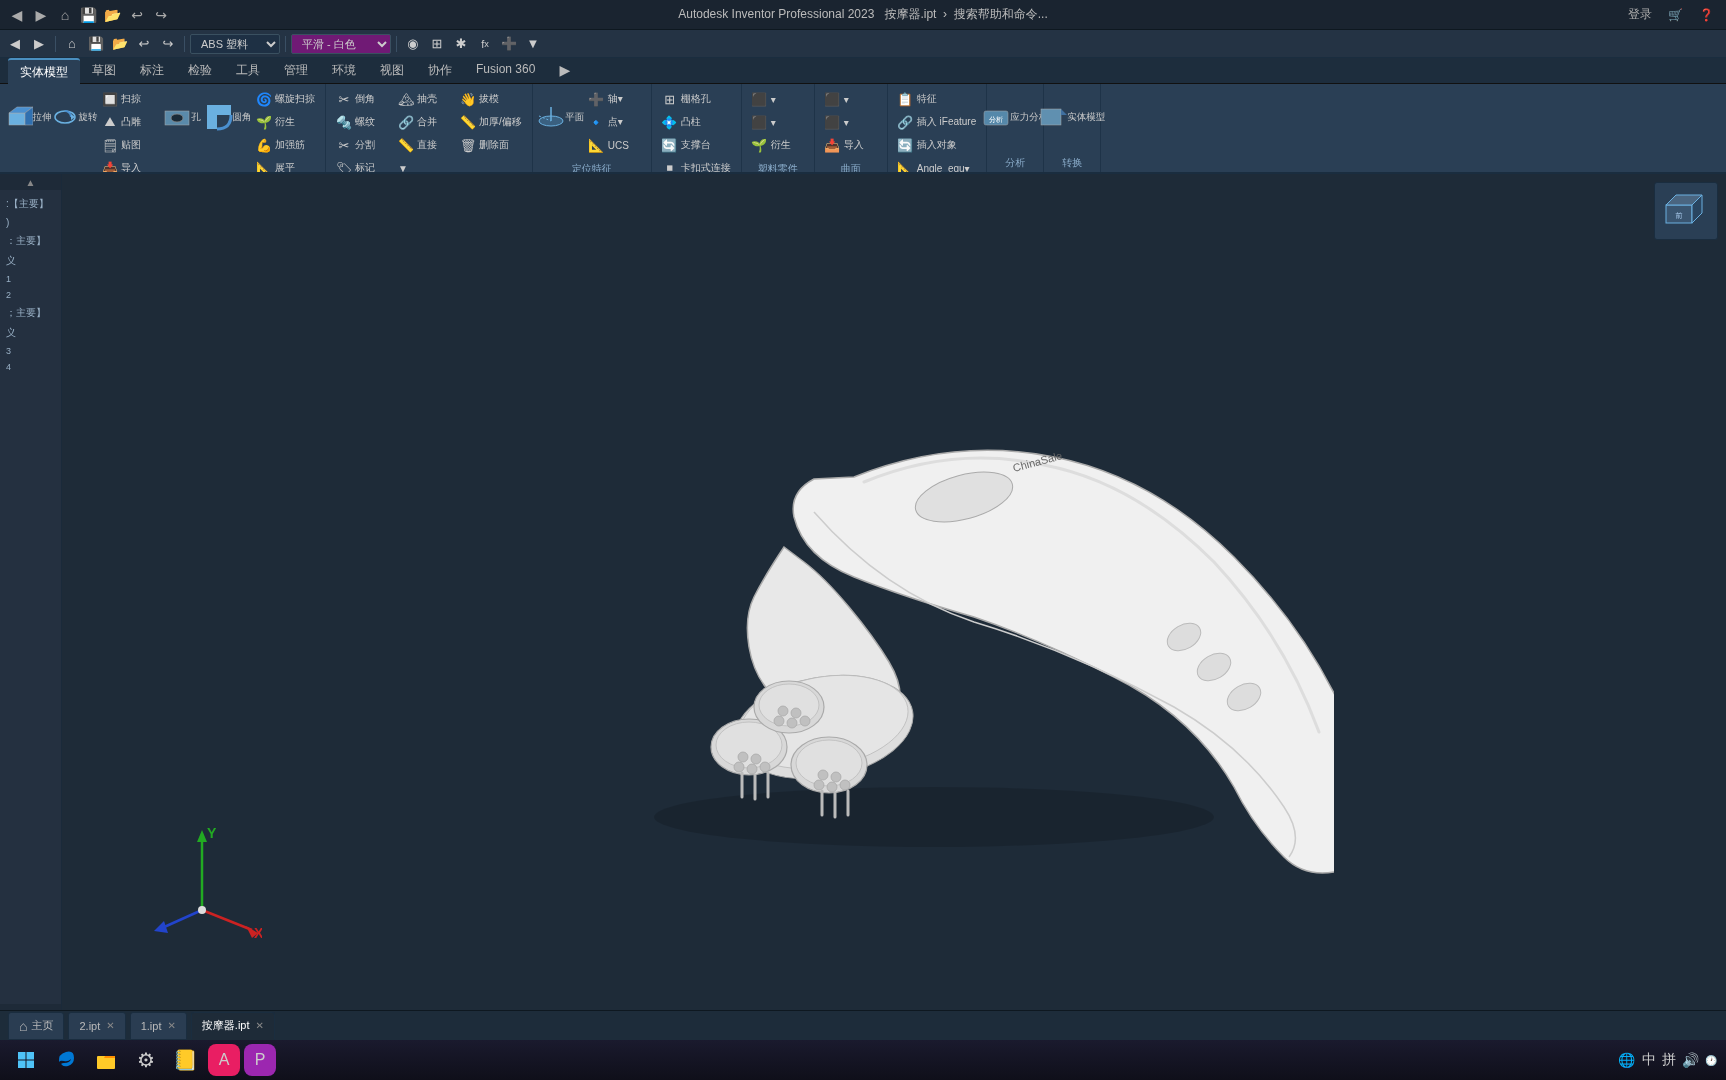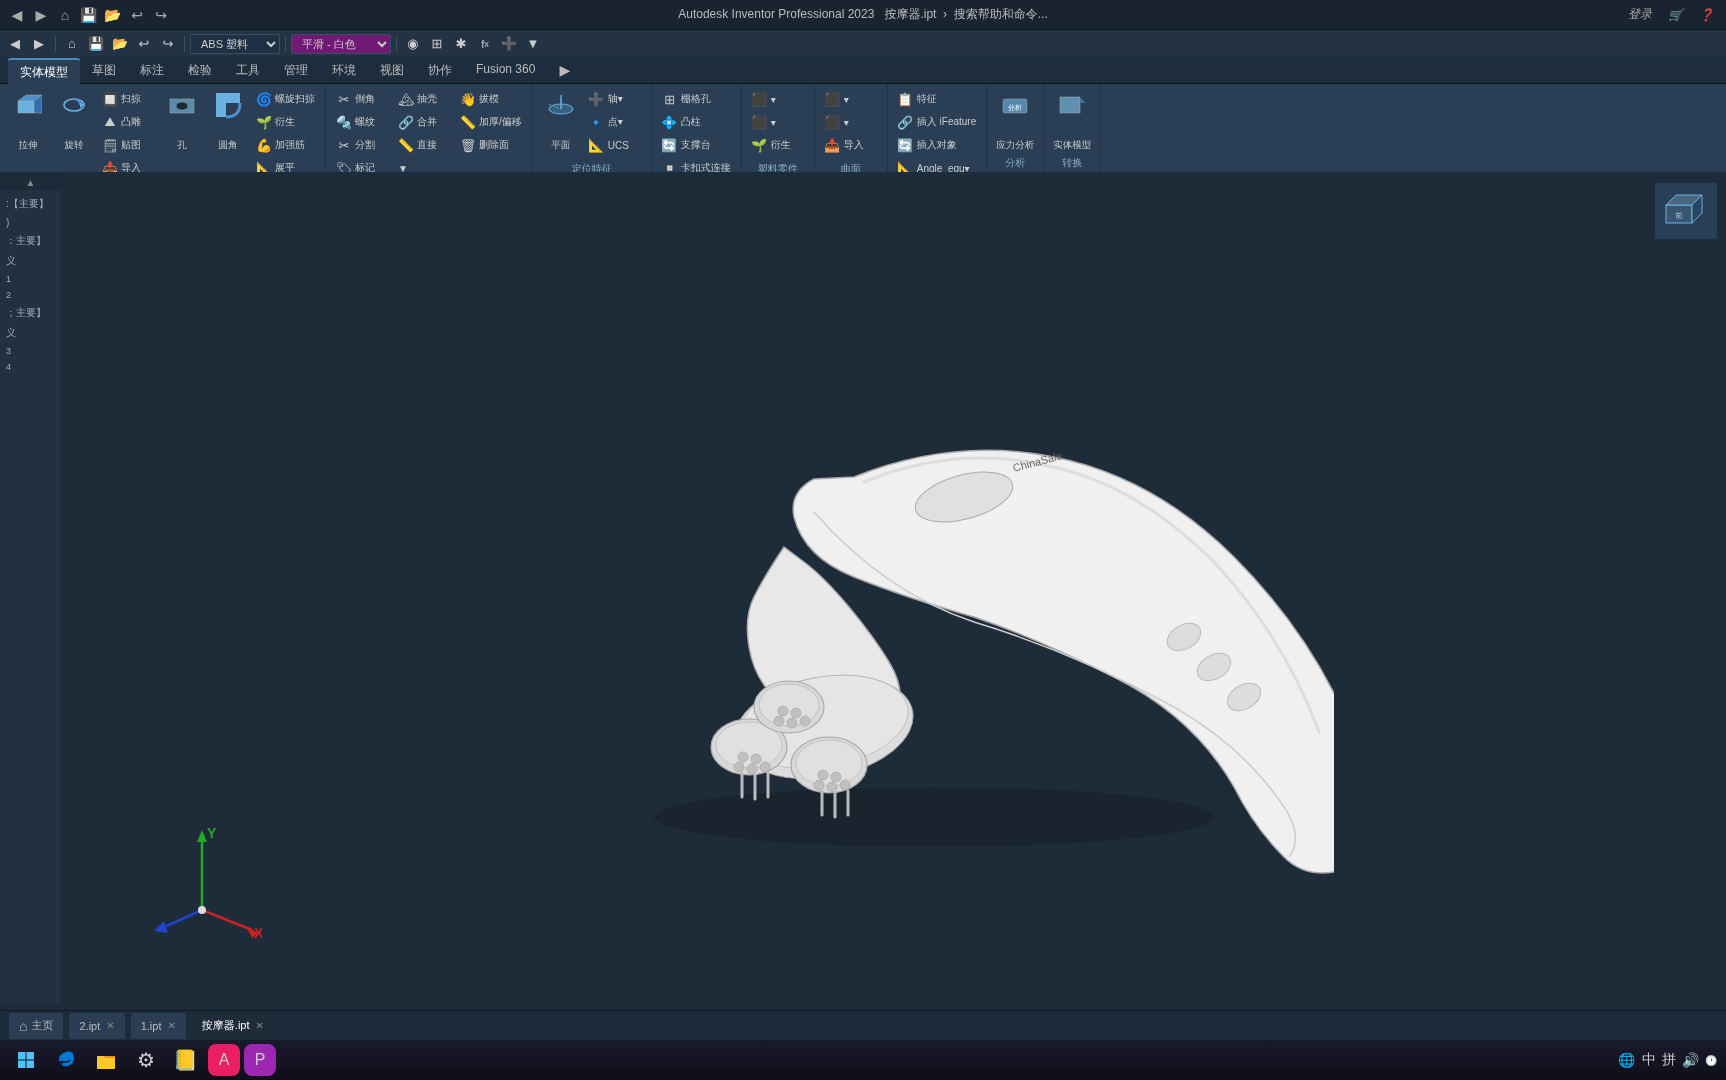--- a/index.html
+++ b/index.html
@@ -52,21 +52,20 @@
       margin-left: auto;
       display: flex;
       align-items: center;
       gap: 8px;
       color: #aaa;
       font-size: 12px;
     }
     .title-icon-btn {
       cursor: pointer;
       padding: 2px 4px;
-      font-style: italic;
     }
 
     
     #quick-toolbar {
       width: 100%;
       height: 28px;
       background: #243344;
       display: flex;
       align-items: center;
       padding: 0 4px;
@@ -164,28 +163,29 @@
     .ribbon-group-label {
       font-size: 10px;
       color: #8aacca;
       margin-top: 6px;
       text-align: right;
       padding-bottom: 2px;
       white-space: nowrap;
     }
     .ribbon-btn {
       display: flex;
-      flex-direction: column;
-      align-items: center;
+      flex-direction: row;
+      align-items: center;
+      justify-content: center;
       width: 44px;
       height: 56px;
       cursor: pointer;
       border-radius: 3px;
       padding: 3px 2px 2px;
-      gap: 20px;
+      gap: 0;
     }
     .ribbon-btn-icon {
       width: 28px;
       height: 28px;
       display: flex;
       align-items: center;
       justify-content: center;
       font-size: 18px;
     }
     .ribbon-btn-label {

